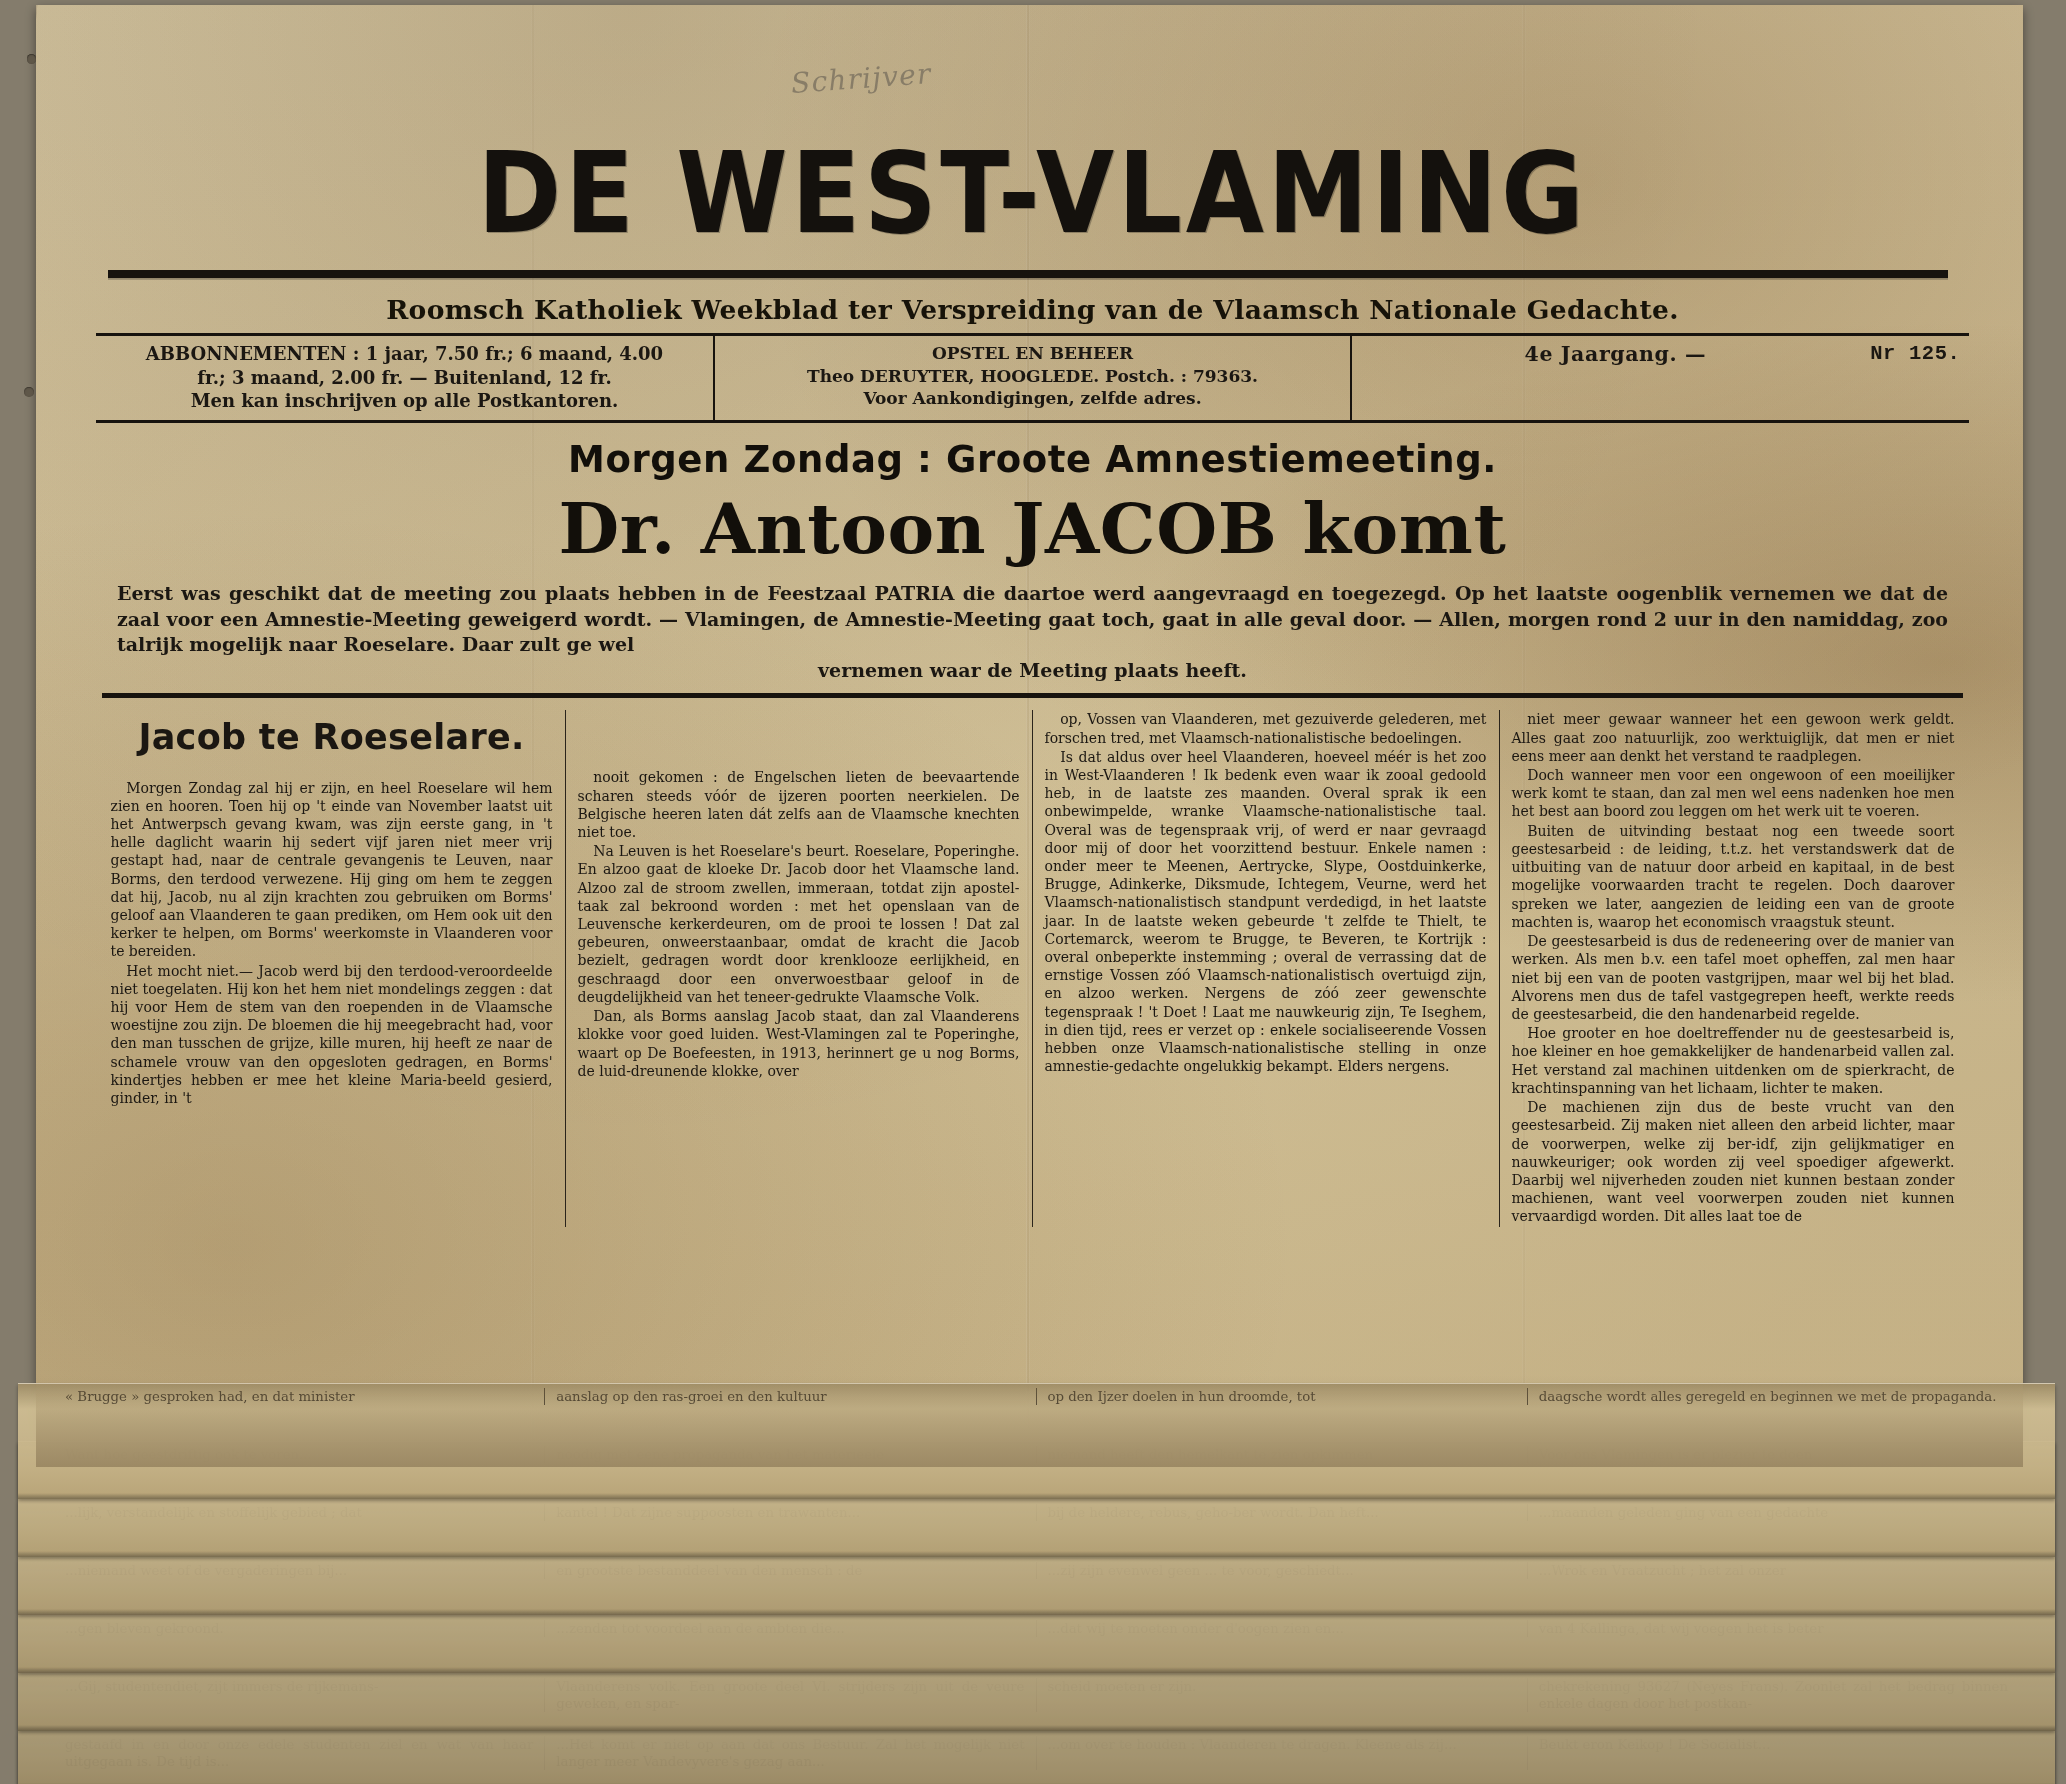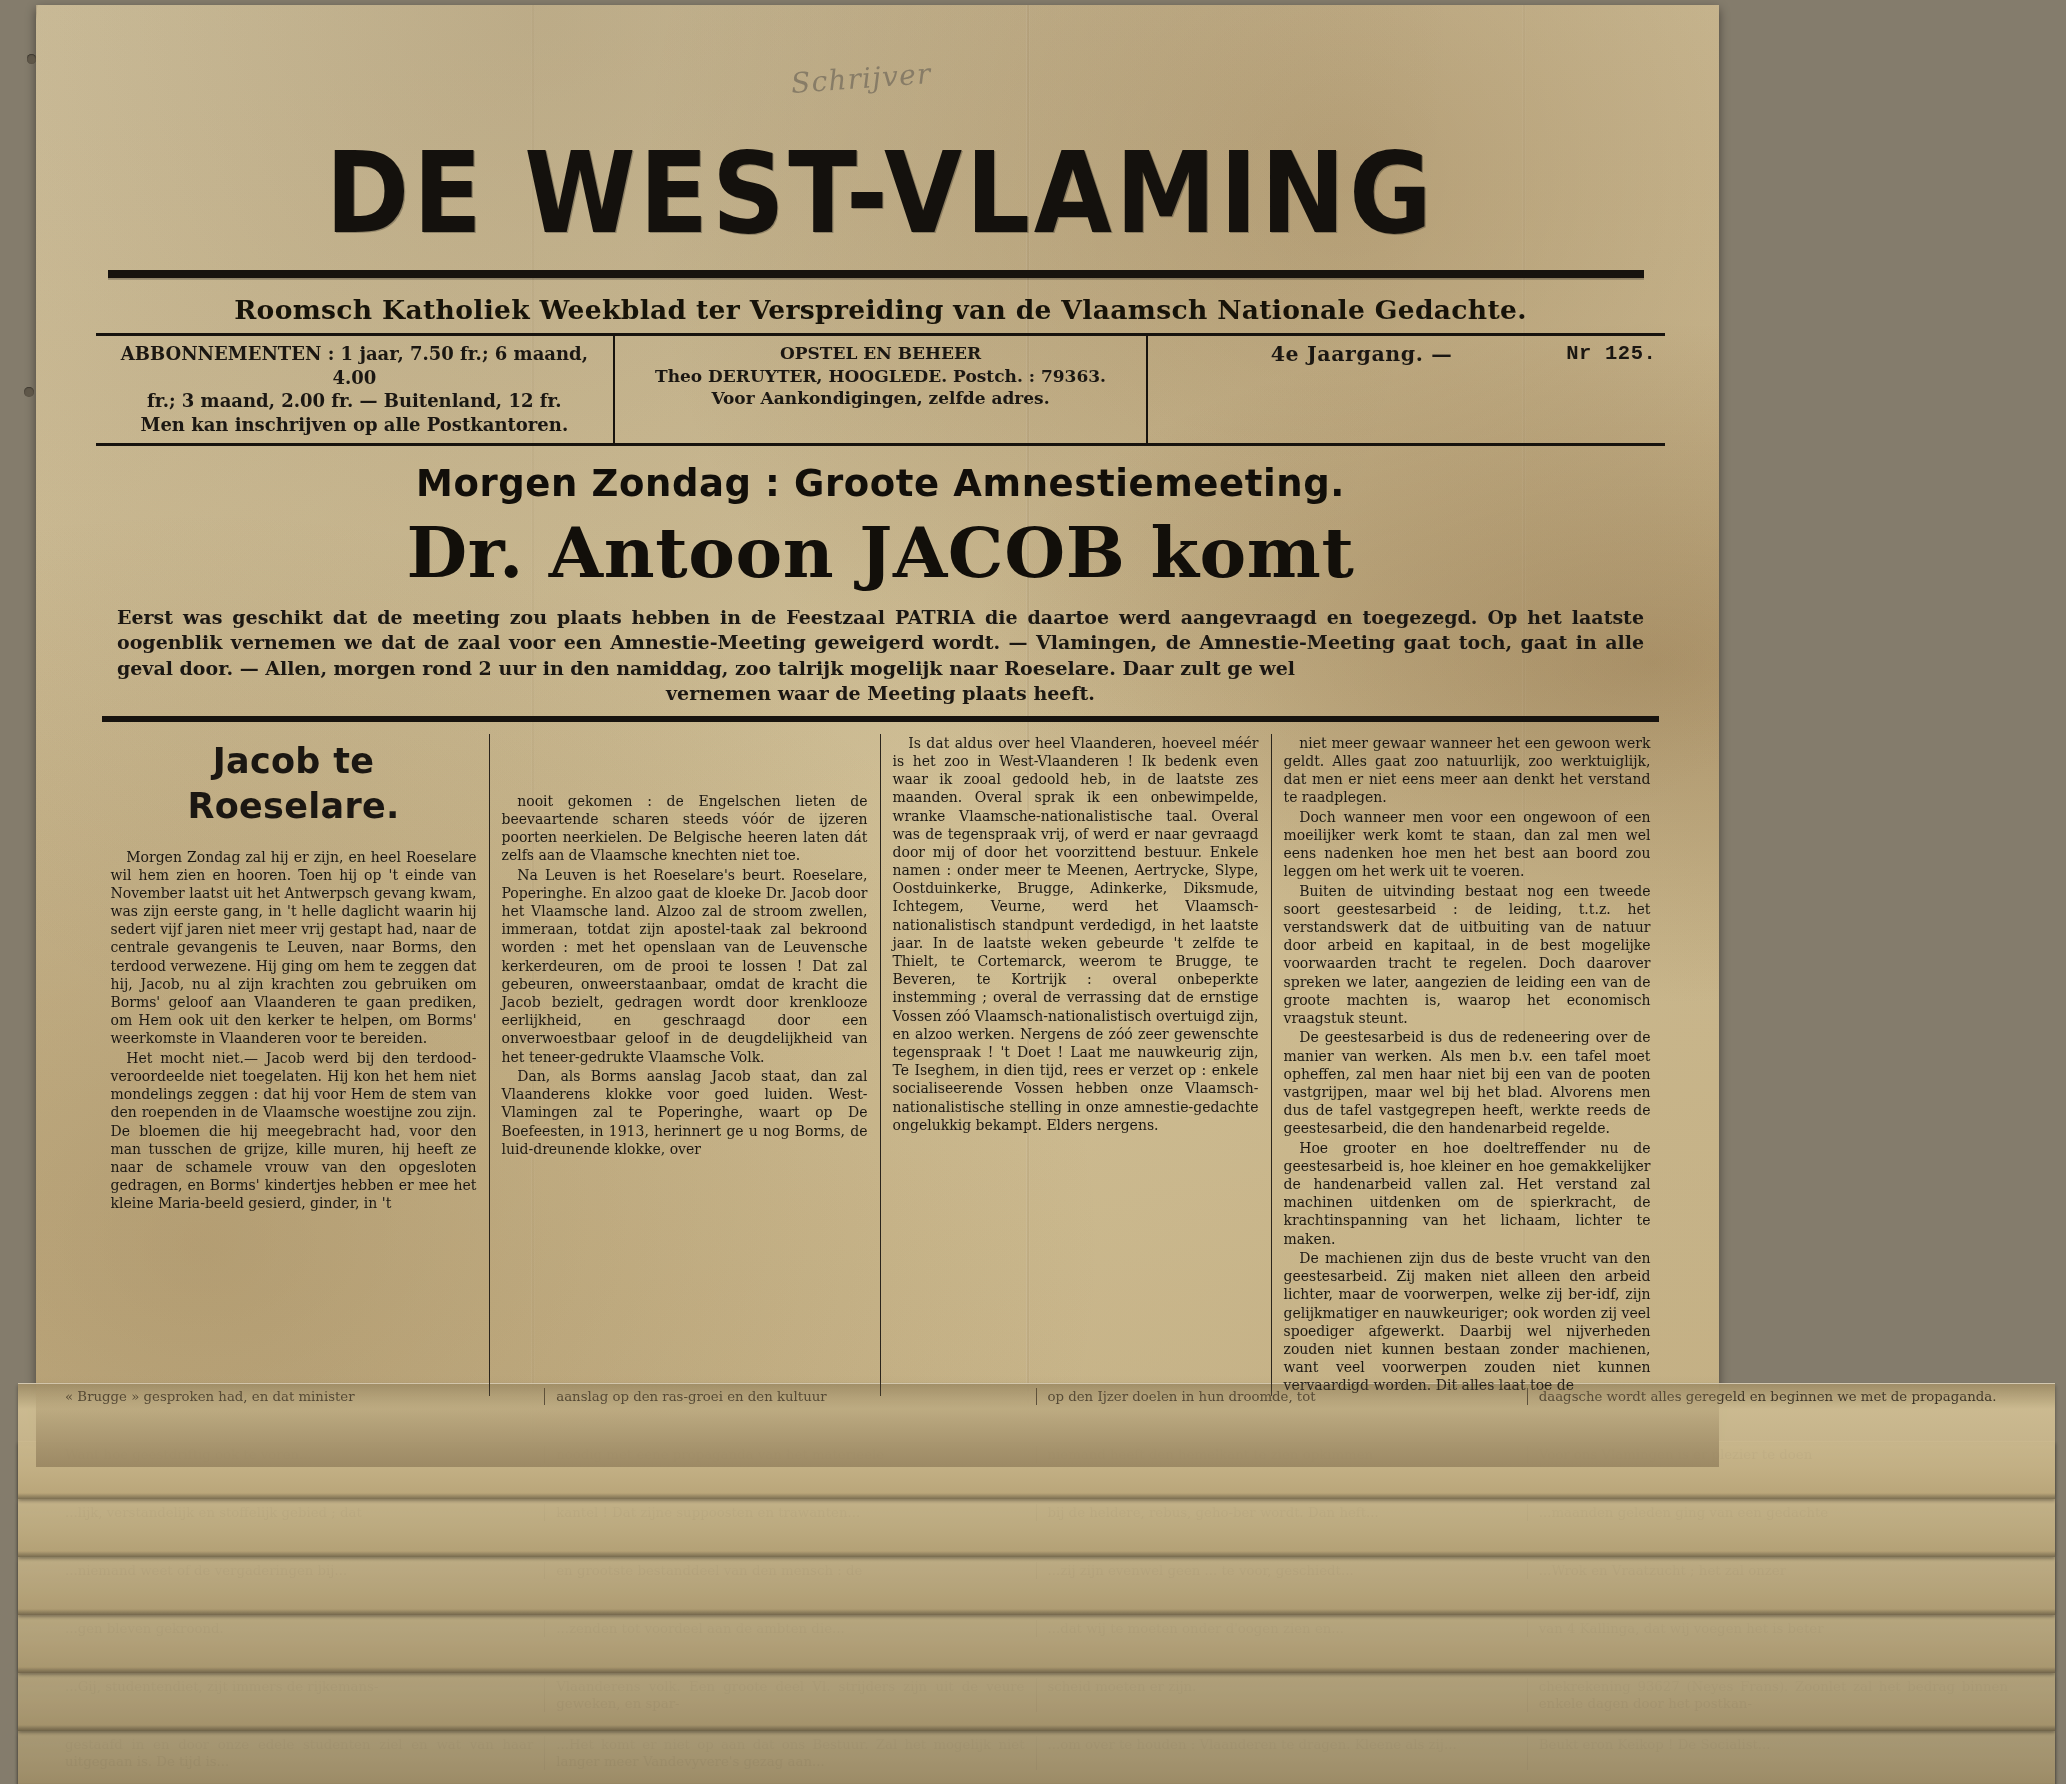--- a/index.html
+++ b/index.html
@@ -20,21 +20,21 @@
     width: 2066px;
     height: 1784px;
     background: #847c6c;
   }
 
   
   .paper {
     position: absolute;
     left: 36px;
     top: 4.8px;
-    width: 1683px;
+    width: 1987px;
     height: 1462px;
     background:
       radial-gradient(ellipse at 78% 12%, rgba(120,85,40,.30) 0%, rgba(120,85,40,0) 38%),
       radial-gradient(ellipse at 96% 45%, rgba(110,75,35,.34) 0%, rgba(110,75,35,0) 30%),
       radial-gradient(ellipse at 10% 85%, rgba(120,88,45,.26) 0%, rgba(120,88,45,0) 42%),
       radial-gradient(ellipse at 50% 55%, rgba(190,170,125,.25) 0%, rgba(160,135,90,.25) 70%),
       linear-gradient(170deg,#e3d8b8 0%, #ded0ab 30%, #d8c89f 60%, #cfbd92 100%);
     box-shadow: 0 3.6px 9.7px rgba(0,0,0,.45);
     overflow: hidden;
     color: #1b1712;
@@ -386,20 +386,21 @@
             <p>Het mocht niet.— Jacob werd bij den terdood-veroordeelde niet toegelaten. Hij kon het hem niet mondelings zeggen : dat hij voor Hem de stem van den roependen in de Vlaamsche woestijne zou zijn. De bloemen die hij meegebracht had, voor den man tusschen de grijze, kille muren, hij heeft ze naar de schamele vrouw van den opgesloten gedragen, en Borms' kindertjes hebben er mee het kleine Maria-beeld gesierd, ginder, in 't</p>
           </div>
           <div class="half">
             <div class="spacer-title"></div>
             <p>nooit gekomen : de Engelschen lieten de beevaartende scharen steeds vóór de ijzeren poorten neerkielen. De Belgische heeren laten dát zelfs aan de Vlaamsche knechten niet toe.</p>
             <p>Na Leuven is het Roeselare's beurt. Roeselare, Poperinghe. En alzoo gaat de kloeke Dr. Jacob door het Vlaamsche land. Alzoo zal de stroom zwellen, immeraan, totdat zijn apostel-taak zal bekroond worden : met het openslaan van de Leuvensche kerkerdeuren, om de prooi te lossen ! Dat zal gebeuren, onweerstaanbaar, omdat de kracht die Jacob bezielt, gedragen wordt door krenklooze eerlijkheid, en geschraagd door een onverwoestbaar geloof in de deugdelijkheid van het teneer-gedrukte Vlaamsche Volk.</p>
             <p>Dan, als Borms aanslag Jacob staat, dan zal Vlaanderens klokke voor goed luiden. West-Vlamingen zal te Poperinghe, waart op De Boefeesten, in 1913, herinnert ge u nog Borms, de luid-dreunende klokke, over</p>
           </div>
         </div>
         <div class="col">
+          <p>op, Vossen van Vlaanderen, met gezuiverde gelederen, met forschen tred, met Vlaamsch-nationalistische bedoelingen.</p>
           <p>Is dat aldus over heel Vlaanderen, hoeveel méér is het zoo in West-Vlaanderen ! Ik bedenk even waar ik zooal gedoold heb, in de laatste zes maanden. Overal sprak ik een onbewimpelde, wranke Vlaamsche-nationalistische taal. Overal was de tegenspraak vrij, of werd er naar gevraagd door mij of door het voorzittend bestuur. Enkele namen : onder meer te Meenen, Aertrycke, Slype, Oostduinkerke, Brugge, Adinkerke, Diksmude, Ichtegem, Veurne, werd het Vlaamsch-nationalistisch standpunt verdedigd, in het laatste jaar. In de laatste weken gebeurde 't zelfde te Thielt, te Cortemarck, weerom te Brugge, te Beveren, te Kortrijk : overal onbeperkte instemming ; overal de verrassing dat de ernstige Vossen zóó Vlaamsch-nationalistisch overtuigd zijn, en alzoo werken. Nergens de zóó zeer gewenschte tegenspraak ! 't Doet ! Laat me nauwkeurig zijn, Te Iseghem, in dien tijd, rees er verzet op : enkele socialiseerende Vossen hebben onze Vlaamsch-nationalistische stelling in onze amnestie-gedachte ongelukkig bekampt. Elders nergens.</p>
         </div>
         <div class="col">
           <p>niet meer gewaar wanneer het een gewoon werk geldt. Alles gaat zoo natuurlijk, zoo werktuiglijk, dat men er niet eens meer aan denkt het verstand te raadplegen.</p>
           <p>Doch wanneer men voor een ongewoon of een moeilijker werk komt te staan, dan zal men wel eens nadenken hoe men het best aan boord zou leggen om het werk uit te voeren.</p>
           <p>Buiten de uitvinding bestaat nog een tweede soort geestesarbeid : de leiding, t.t.z. het verstandswerk dat de uitbuiting van de natuur door arbeid en kapitaal, in de best mogelijke voorwaarden tracht te regelen. Doch daarover spreken we later, aangezien de leiding een van de groote machten is, waarop het economisch vraagstuk steunt.</p>
           <p>De geestesarbeid is dus de redeneering over de manier van werken. Als men b.v. een tafel moet opheffen, zal men haar niet bij een van de pooten vastgrijpen, maar wel bij het blad. Alvorens men dus de tafel vastgegrepen heeft, werkte reeds de geestesarbeid, die den handenarbeid regelde.</p>
           <p>Hoe grooter en hoe doeltreffender nu de geestesarbeid is, hoe kleiner en hoe gemakkelijker de handenarbeid vallen zal. Het verstand zal machinen uitdenken om de spierkracht, de krachtinspanning van het lichaam, lichter te maken.</p>
           <p>De machienen zijn dus de beste vrucht van den geestesarbeid. Zij maken niet alleen den arbeid lichter, maar de voorwerpen, welke zij ber-idf, zijn gelijkmatiger en nauwkeuriger; ook worden zij veel spoediger afgewerkt. Daarbij wel nijverheden zouden niet kunnen bestaan zonder machienen, want veel voorwerpen zouden niet kunnen vervaardigd worden. Dit alles laat toe de</p>
         </div>

